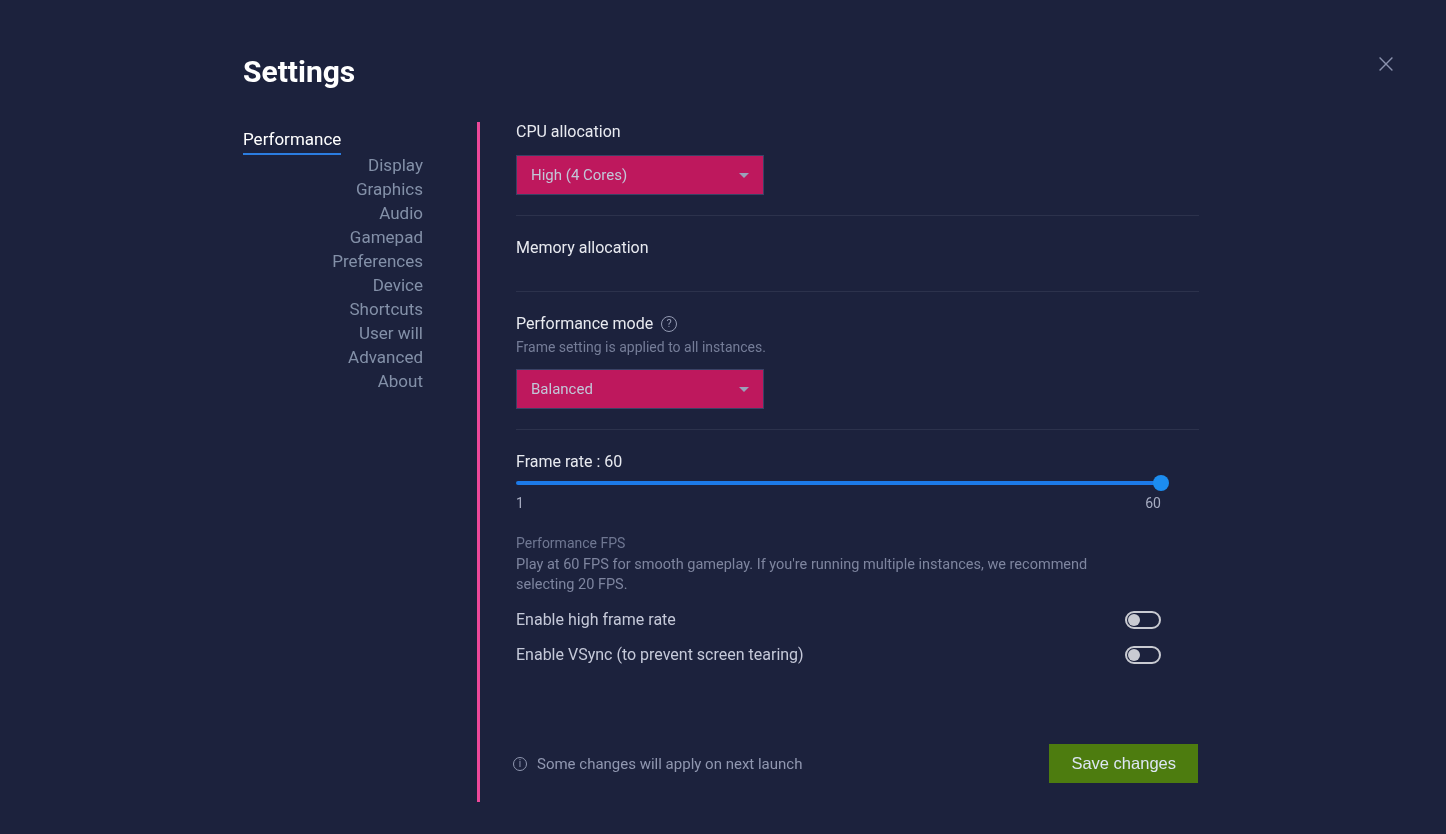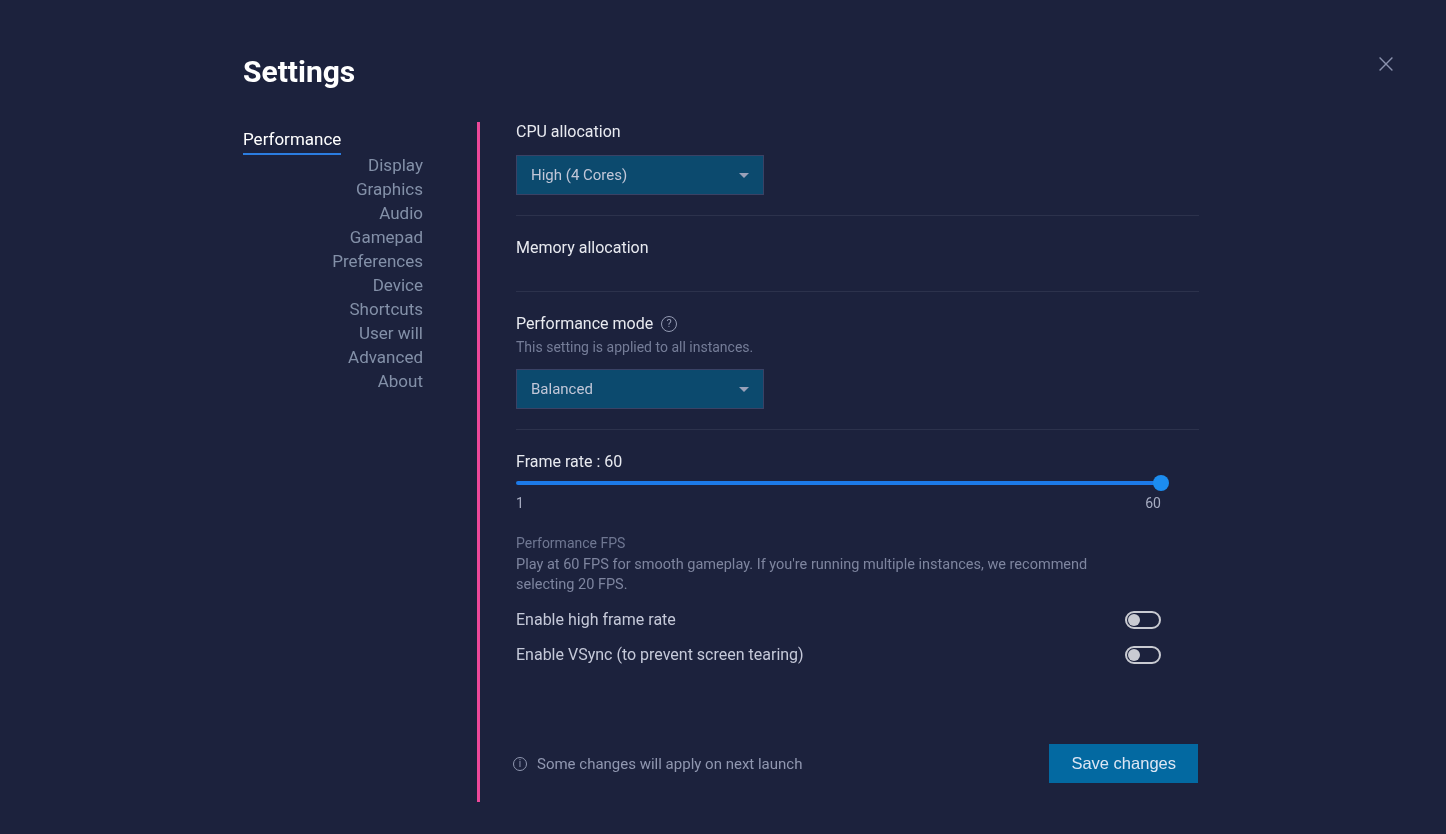--- a/index.html
+++ b/index.html
@@ -73,21 +73,21 @@
   }
   .field-sublabel {
     font-size: 14px;
     color: #757d98;
     margin-top: -8px;
     margin-bottom: 14px;
   }
   .select {
     width: 248px;
     height: 40px;
-    background: #0c4a6e;
+    background: #be185d;
     border: 1px solid #3a4265;
     color: #c2c7d8;
     font-size: 15px;
     padding: 0 14px;
     display: flex;
     align-items: center;
     justify-content: space-between;
     cursor: pointer;
   }
   .select .chev {
@@ -191,21 +191,21 @@
     width: 14px; height: 14px;
     border: 1.3px solid #9097b0;
     border-radius: 50%;
     display: inline-flex;
     align-items: center;
     justify-content: center;
     font-size: 10px;
     flex-shrink: 0;
   }
   .save-btn {
-    background: #0369a1;
+    background: #4d7c0f;
     color: #dde6f4;
     font-size: 16.5px;
     font-weight: 500;
     padding: 10px 22px;
     border: none;
     cursor: pointer;
   }
 </style>
 </head>
 <body>
@@ -245,21 +245,21 @@
 
   <div class="section">
     <div class="field-label">Memory allocation</div>
   </div>
 
   <div class="section">
     <div class="field-label">
       <span>Performance mode</span>
       <span class="help-icon">?</span>
     </div>
-    <div class="field-sublabel">This setting is applied to all instances.</div>
+    <div class="field-sublabel">Frame setting is applied to all instances.</div>
     <div class="select">
       <span>Balanced</span>
       <span class="chev"></span>
     </div>
   </div>
 
   <div class="section noborder">
     <div class="slider-wrap">
       <div class="slider-label">Frame rate : 60</div>
       <div class="slider-track">

